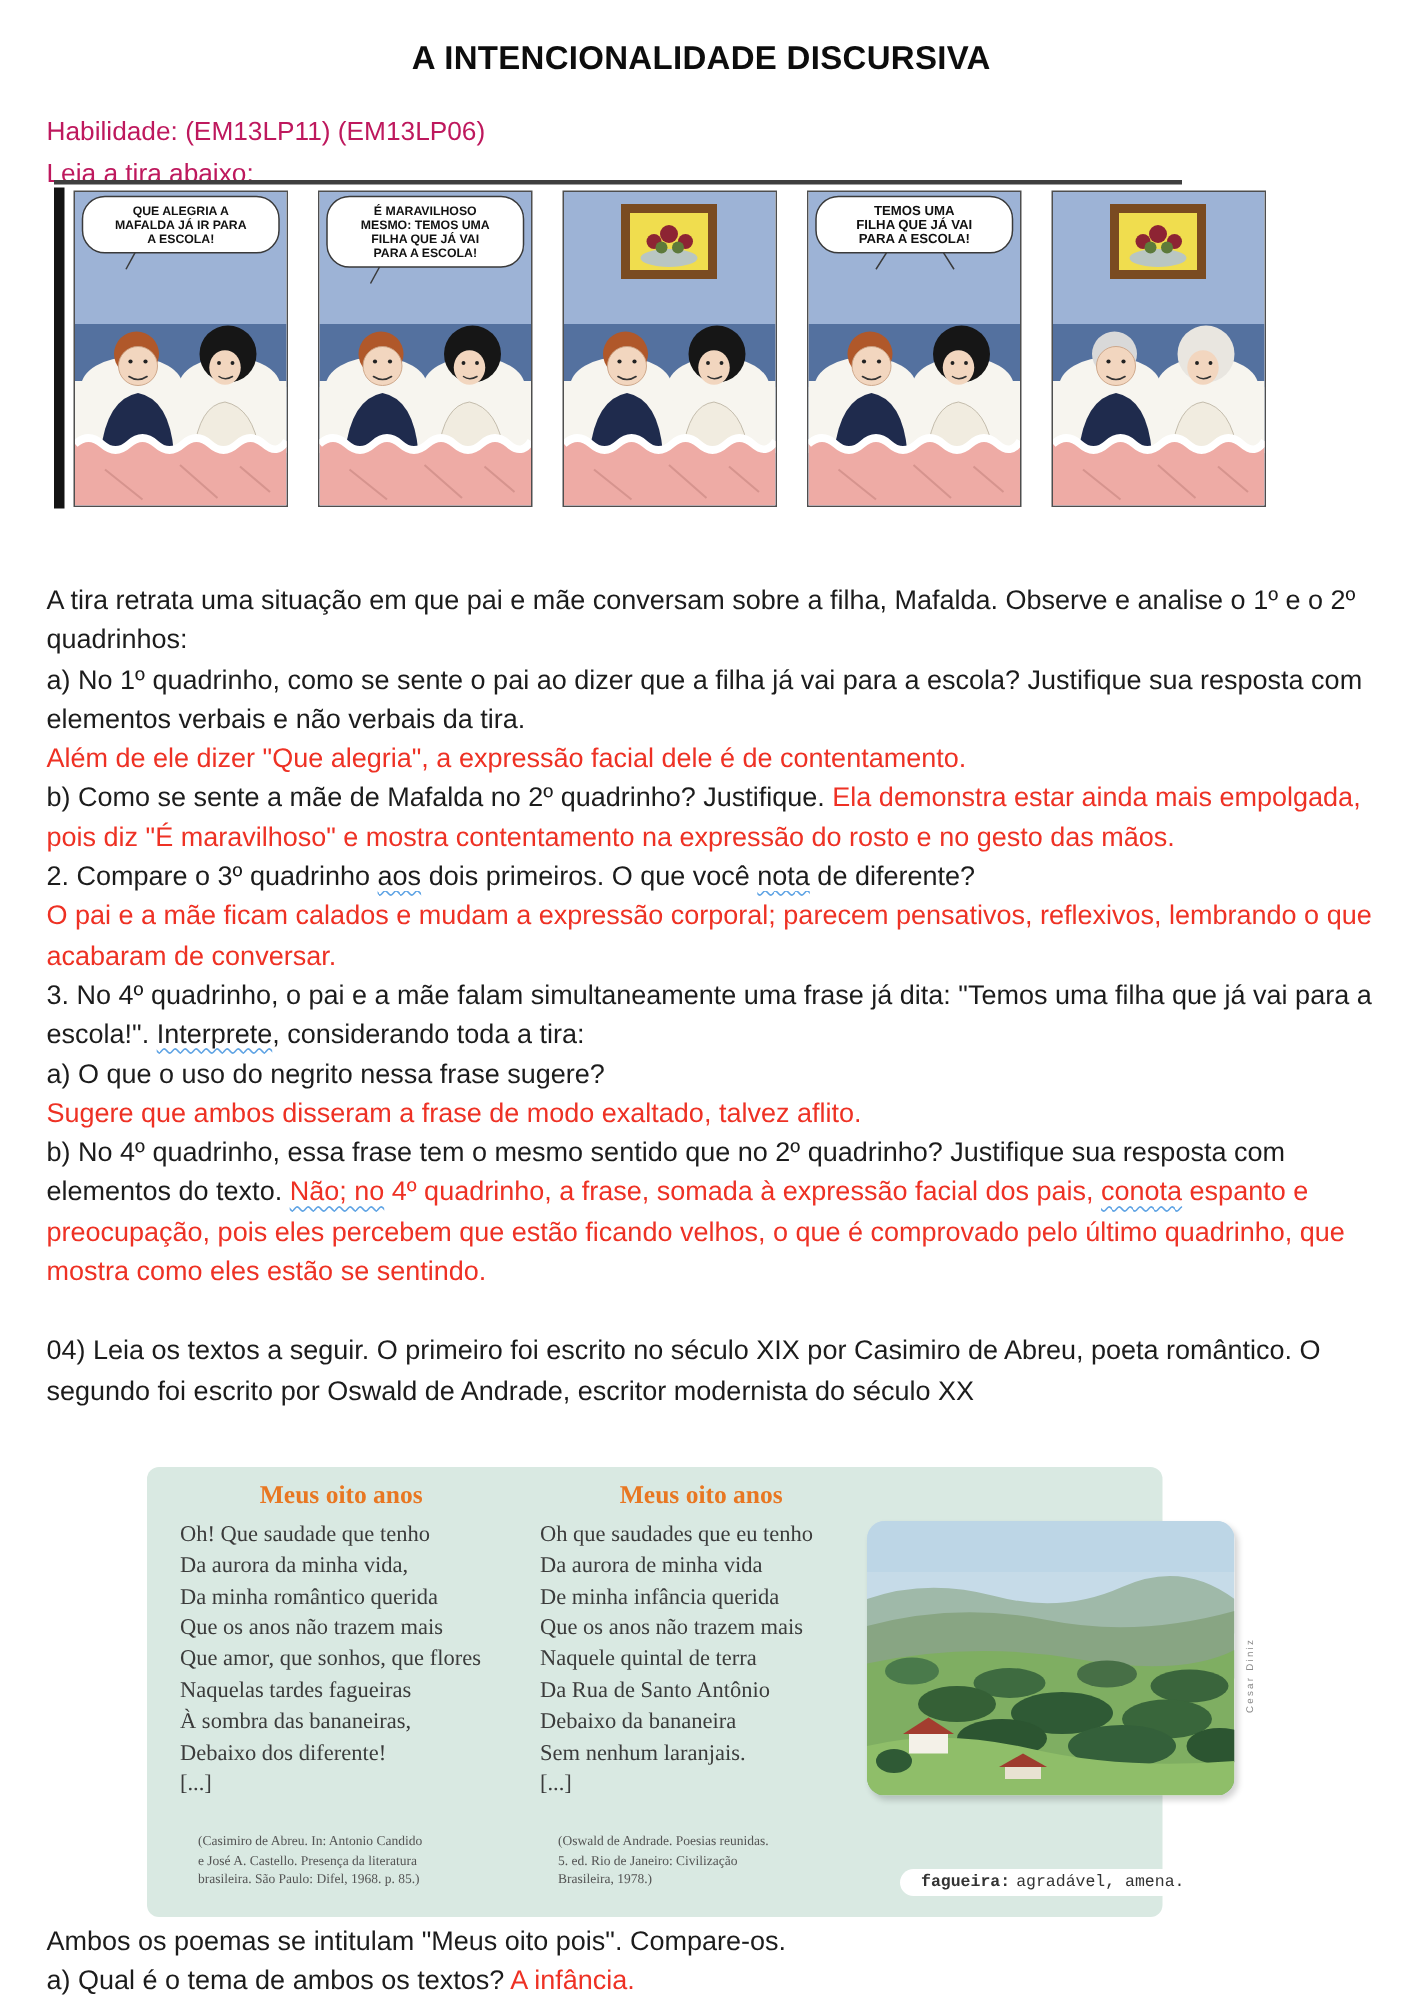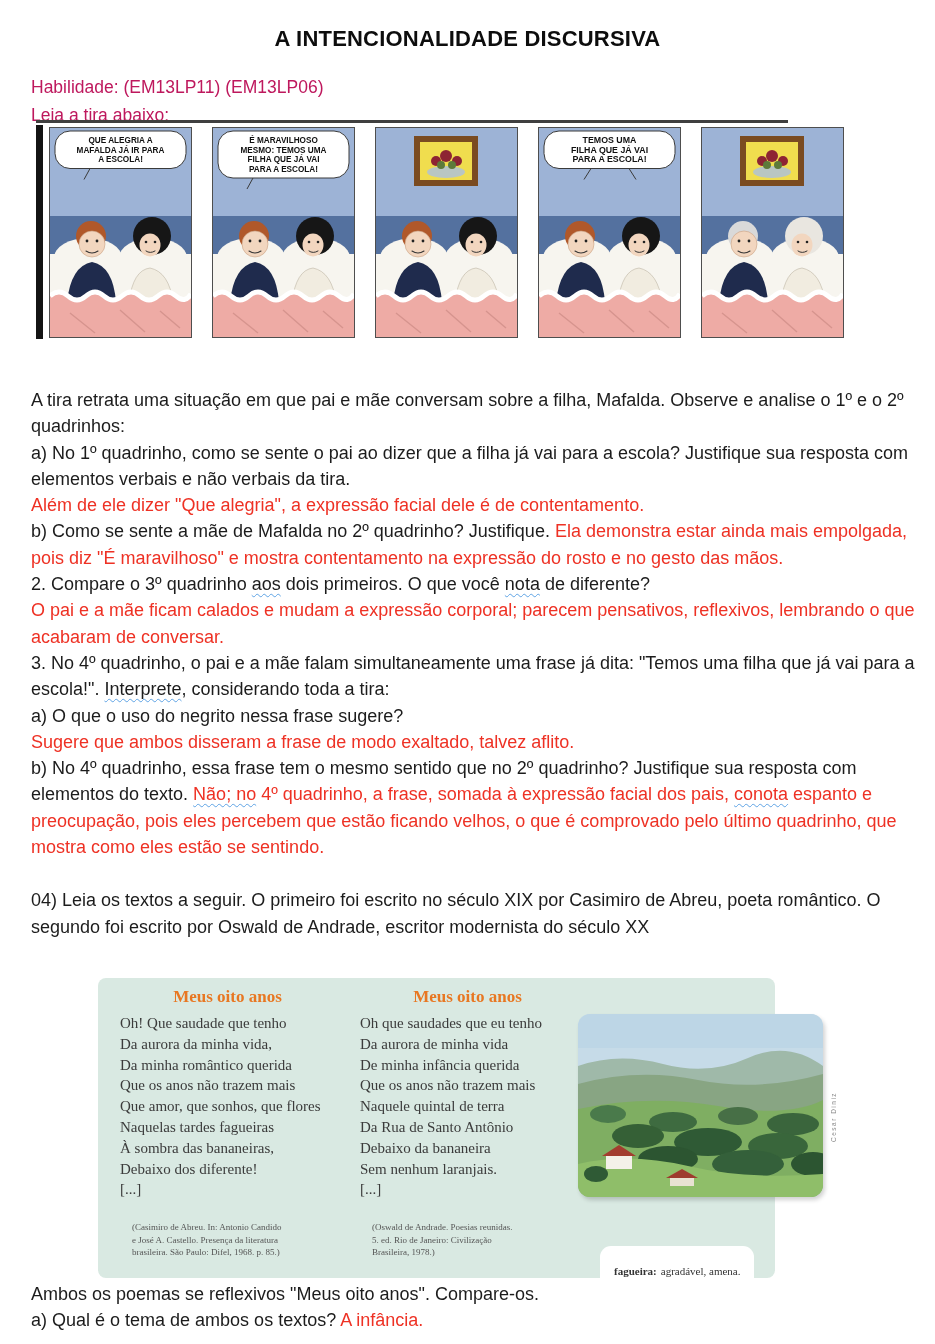--- a/index.html
+++ b/index.html
@@ -42,21 +42,21 @@
   .poem-cite{margin-top:21px;padding-left:12px;font-family:"Liberation Serif",serif;
     font-size:9px;line-height:12.5px;color:#555;}
 
   .photo{position:absolute;left:578px;top:1014px;width:245px;height:183px;
     border-radius:12px;overflow:hidden;box-shadow:2px 3px 4px rgba(0,0,0,.18);}
   .photo-credit{position:absolute;left:830px;top:1022px;width:12px;height:120px;
     font-size:6.5px;color:#8a8a8a;writing-mode:vertical-rl;transform:rotate(180deg);
     letter-spacing:1.5px;}
 
   .glossary-pill{position:absolute;left:600px;top:1246px;background:#fff;
-    border-radius:11px;padding:19px 14px;font-family:Liberation Serif, serif;
+    border-radius:11px;padding:3px 14px;font-family:Liberation Mono, monospace;
     font-size:11px;color:#333;white-space:nowrap;}
   .glossary-pill b{margin-right:4px;}
 
   .closing{position:absolute;left:31px;top:1281px;width:886px;font-size:18px;line-height:26.3px;}
 </style>
 </head>
 <body>
 
 <div class="page">
 
@@ -299,17 +299,17 @@
       <ellipse cx="18" cy="160" rx="12" ry="8" fill="#2f5a35"></ellipse>
     </svg>
   </div>
   <div class="photo-credit">Cesar Diniz</div>
 
   <div class="glossary-pill">
     <b>fagueira:</b><span>agradável, amena.</span>
   </div>
 
   <div class="closing" id="closing">
-      <div class="par"><span>Ambos os poemas se reflexivos "Meus oito anos". Compare-os.</span></div>
+      <div class="par"><span>Ambos os poemas se intitulam "Meus oito pois". Compare-os.</span></div>
       <div class="par"><span>a) Qual é o tema de ambos os textos? </span><span class="red">A infância.</span></div>
     </div>
 
 </div>
 
 </body></html>

